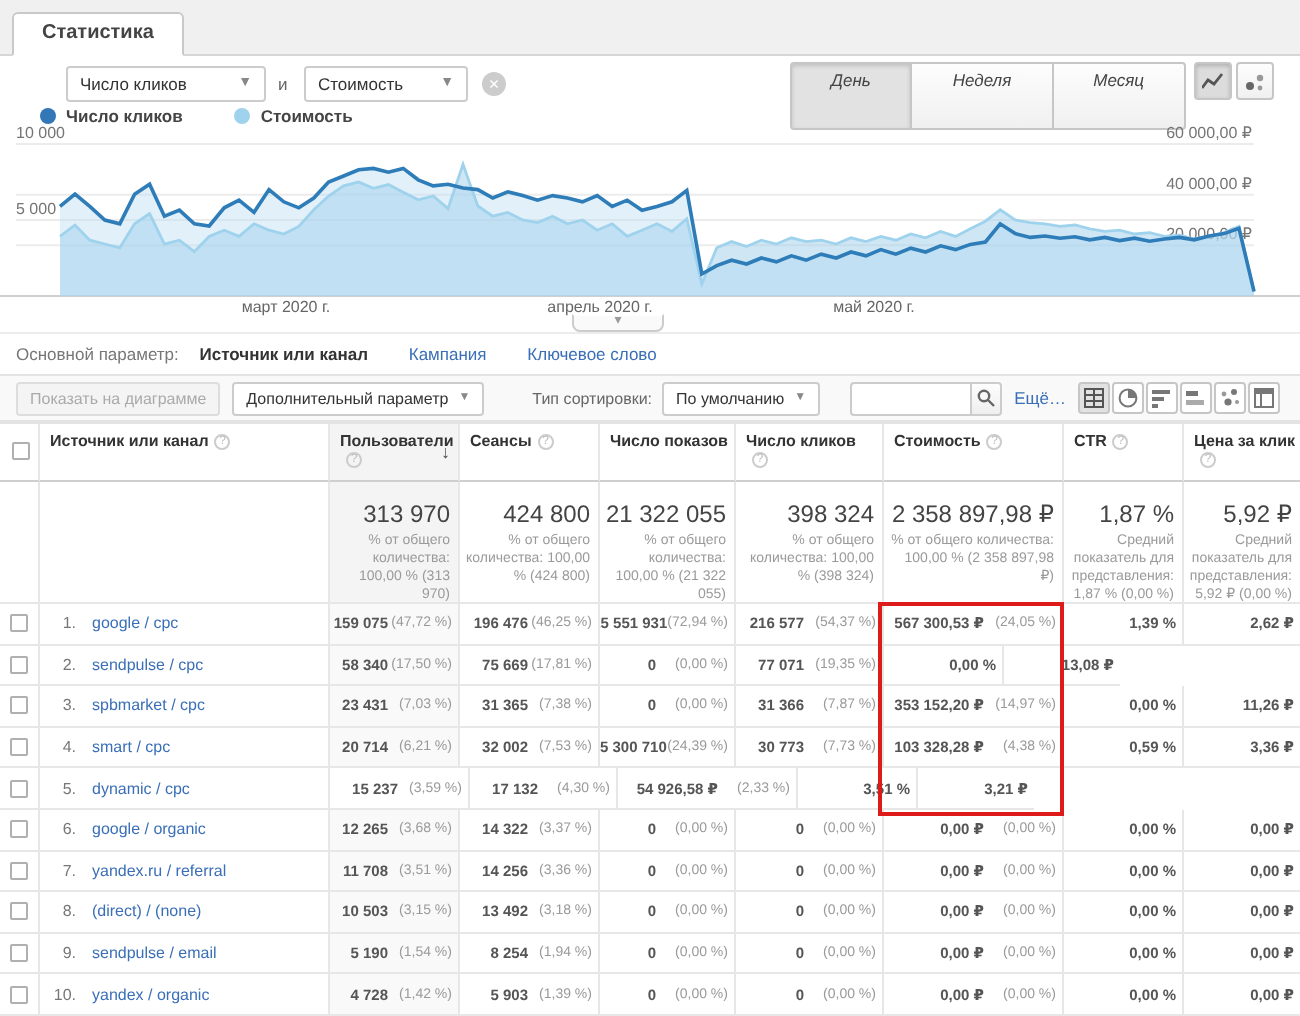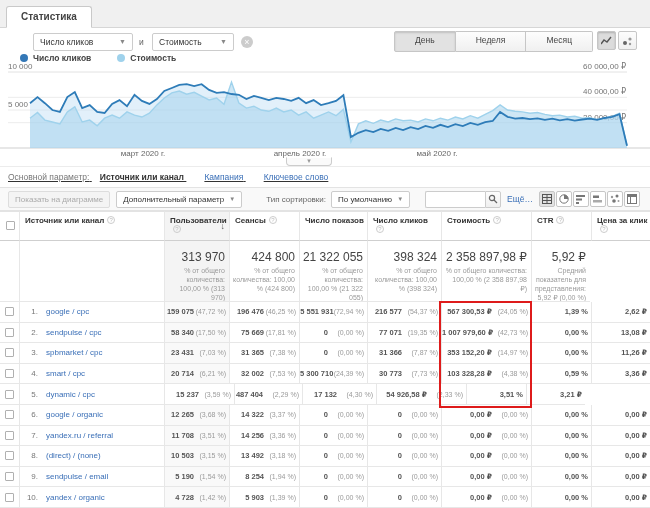--- a/index.html
+++ b/index.html
@@ -17,43 +17,43 @@
   .controls { position:absolute; top:28px; left:0; width:650px; height:27px; }
   .msel { position:absolute; top:5px; height:18px; border:1px solid #ccc; border-radius:2px; background:#fff;
           font-size:8.5px; color:#333; line-height:16px; padding:0 6px; display:flex; align-items:center; gap:6px; }
   .msel .arr { color:#888; font-size:7px; }
   #metric1 { left:33px; width:100px; justify-content:space-between; }
   #metric2 { left:152px; width:82px; justify-content:space-between; }
   .joiner { position:absolute; left:139px; top:9px; font-size:8.5px; color:#666; }
   .removeicon { position:absolute; left:241px; top:8px; width:12px; height:12px; border-radius:50%; background:#ccc;
                 color:#fff; font-size:9px; line-height:12px; text-align:center; }
   .granularity { position:absolute; right:57px; top:3px; display:flex; }
-  .gbtn { height:21px; padding:0 20px; border:1px solid #c6c6c6; border-left:none; background:linear-gradient(#fdfdfd,#f0f0f0);
-          font-size:8.5px; color:#444; line-height:17px; }
+  .gbtn { height:34px; padding:0 20px; border:1px solid #c6c6c6; border-left:none; background:linear-gradient(#fdfdfd,#f0f0f0);
+          font-size:8.5px; color:#444; line-height:17px;font-style:italic; }
   .gbtn:first-child { border-left:1px solid #c6c6c6; border-radius:2px 0 0 2px; }
   .gbtn:last-child { border-radius:0 2px 2px 0; }
   .gbtn.active { background:#e2e2e2; box-shadow:inset 0 1px 2px rgba(0,0,0,.15); }
   .charttype { position:absolute; right:13px; top:3px; display:flex; gap:2px; }
   .cbtn { width:19px; height:19px; border:1px solid #c6c6c6; border-radius:2px; background:linear-gradient(#fdfdfd,#f0f0f0);
           display:flex; align-items:center; justify-content:center; }
   .cbtn.active { background:#dcdcdc; box-shadow:inset 0 1px 2px rgba(0,0,0,.2); }
 
   
   .legend { position:absolute; top:53px; left:20px; display:flex; gap:26px; height:10px; align-items:center; }
   .litem { display:flex; align-items:center; gap:5px; font-size:8.5px; font-weight:bold; color:#444; }
   .ldot { width:8px; height:8px; border-radius:50%; }
 
   
   .chartwrap { position:absolute; top:60px; left:0; width:650px; height:107px; border-bottom:1px solid #ececec; }
   .handle { position:absolute; top:157px; left:286px; width:46px; height:9px; background:#fafafa;
             border:1px solid #ccc; border-top:1px solid #fff; border-radius:0 0 4px 4px;
             color:#999; font-size:7px; line-height:6px; text-align:center; }
 
   
-  .dimrow { position:absolute; top:167px; left:0; width:562px; height:20px; line-height:20px; font-size:8.5px;text-decoration:underline; }
+  .dimrow { position:absolute; top:167px; left:0; width:562px; height:20px; line-height:20px; font-size:8.5px; }
   .dimrow .dlabel { color:#777; margin-left:8px; }
   .dimrow .dsel { font-weight:bold; color:#333; margin-left:8px; }
   .dimrow a, .bluelink { color:#3a6fb7; text-decoration:none; }
   .dimrow .dlink { margin-left:18px; }
 
   
   .toolbar { position:absolute; top:187px; left:0; width:650px; height:24px; background:#f9f9f9;
              border-top:1px solid #e3e3e3; border-bottom:1px solid #e3e3e3; display:flex; align-items:center; }
   .tbtn { height:17px; border:1px solid #ccc; border-radius:2px; background:#fff; font-size:8px; color:#333;
           line-height:15px; padding:0 6px; white-space:nowrap; display:flex; align-items:center; gap:5px; }
@@ -288,20 +288,24 @@
           <div class="tot-note">% от общего количества: 100,00 % (21 322 055)</div>
         </div>
       <div class="cell col-clicks">
           <div class="tot-val">398 324</div>
           <div class="tot-note">% от общего количества: 100,00 % (398 324)</div>
         </div>
       <div class="cell col-cost">
           <div class="tot-val">2 358 897,98 ₽</div>
           <div class="tot-note">% от общего количества: 100,00 % (2 358 897,98 ₽)</div>
         </div>
+      <div class="cell col-ctr">
+          <div class="tot-val">1,87 %</div>
+          <div class="tot-note">Средний показатель для представления: 1,87 % (0,00 %)</div>
+        </div>
       <div class="cell col-cpc">
           <div class="tot-val">5,92 ₽</div>
           <div class="tot-note">Средний показатель для представления: 5,92 ₽ (0,00 %)</div>
         </div>
     </div>
 
     <div id="rows">
         <div class="trow">
           <div class="cell col-cb">
             <div class="cbx"></div>
@@ -350,24 +354,20 @@
             <span class="pct w1">(17,81 %)</span>
           </div>
           <div class="cell col-impr">
             <span class="val">0</span>
             <span class="pct w2">(0,00 %)</span>
           </div>
           <div class="cell col-clicks">
             <span class="val">77 071</span>
             <span class="pct w2">(19,35 %)</span>
           </div>
-          <div class="cell col-cost">
-            <span class="val">1 007 979,60 ₽</span>
-            <span class="pct w2">(42,73 %)</span>
-          </div>
           <div class="cell col-ctr single">0,00 %</div>
           <div class="cell col-cpc single">13,08 ₽</div>
         </div>
         <div class="trow">
           <div class="cell col-cb">
             <div class="cbx"></div>
           </div>
           <div class="cell col-src">
             <span class="rownum">3.</span>
             <span class="srclink">spbmarket / cpc</span>
@@ -431,24 +431,20 @@
             <div class="cbx"></div>
           </div>
           <div class="cell col-src">
             <span class="rownum">5.</span>
             <span class="srclink">dynamic / cpc</span>
           </div>
           <div class="cell col-sess">
             <span class="val">15 237</span>
             <span class="pct w1">(3,59 %)</span>
           </div>
-          <div class="cell col-impr">
-            <span class="val">487 404</span>
-            <span class="pct w2">(2,29 %)</span>
-          </div>
           <div class="cell col-clicks">
             <span class="val">17 132</span>
             <span class="pct w2">(4,30 %)</span>
           </div>
           <div class="cell col-cost">
             <span class="val">54 926,58 ₽</span>
             <span class="pct w2">(2,33 %)</span>
           </div>
           <div class="cell col-ctr single">3,51 %</div>
           <div class="cell col-cpc single">3,21 ₽</div>

